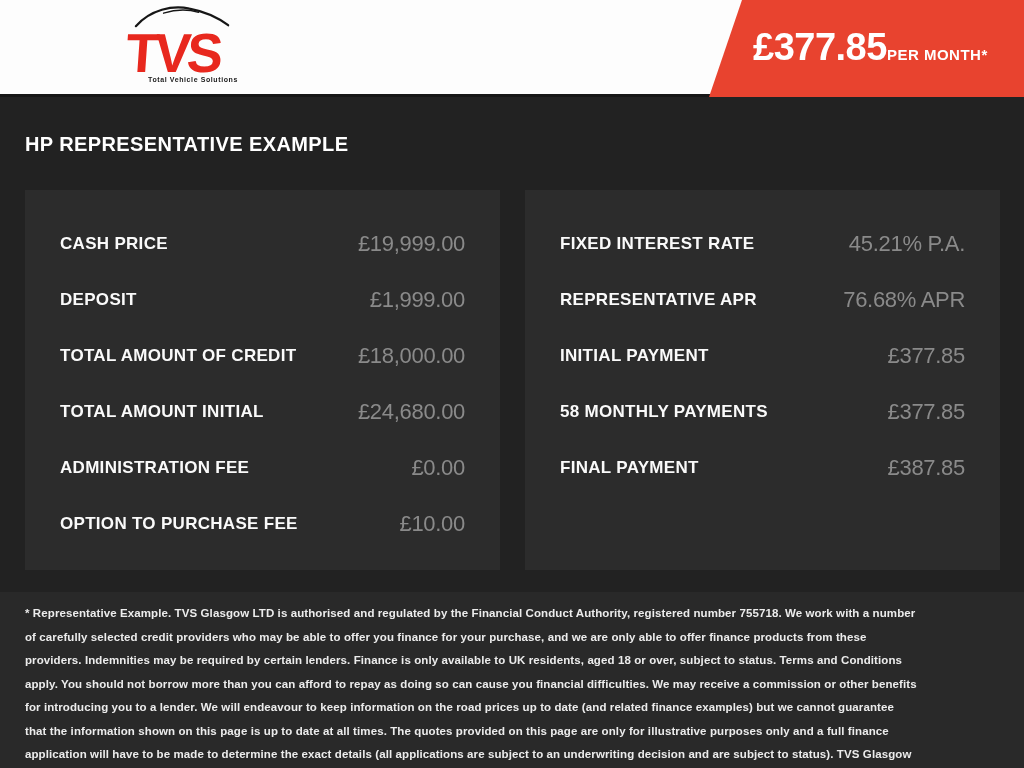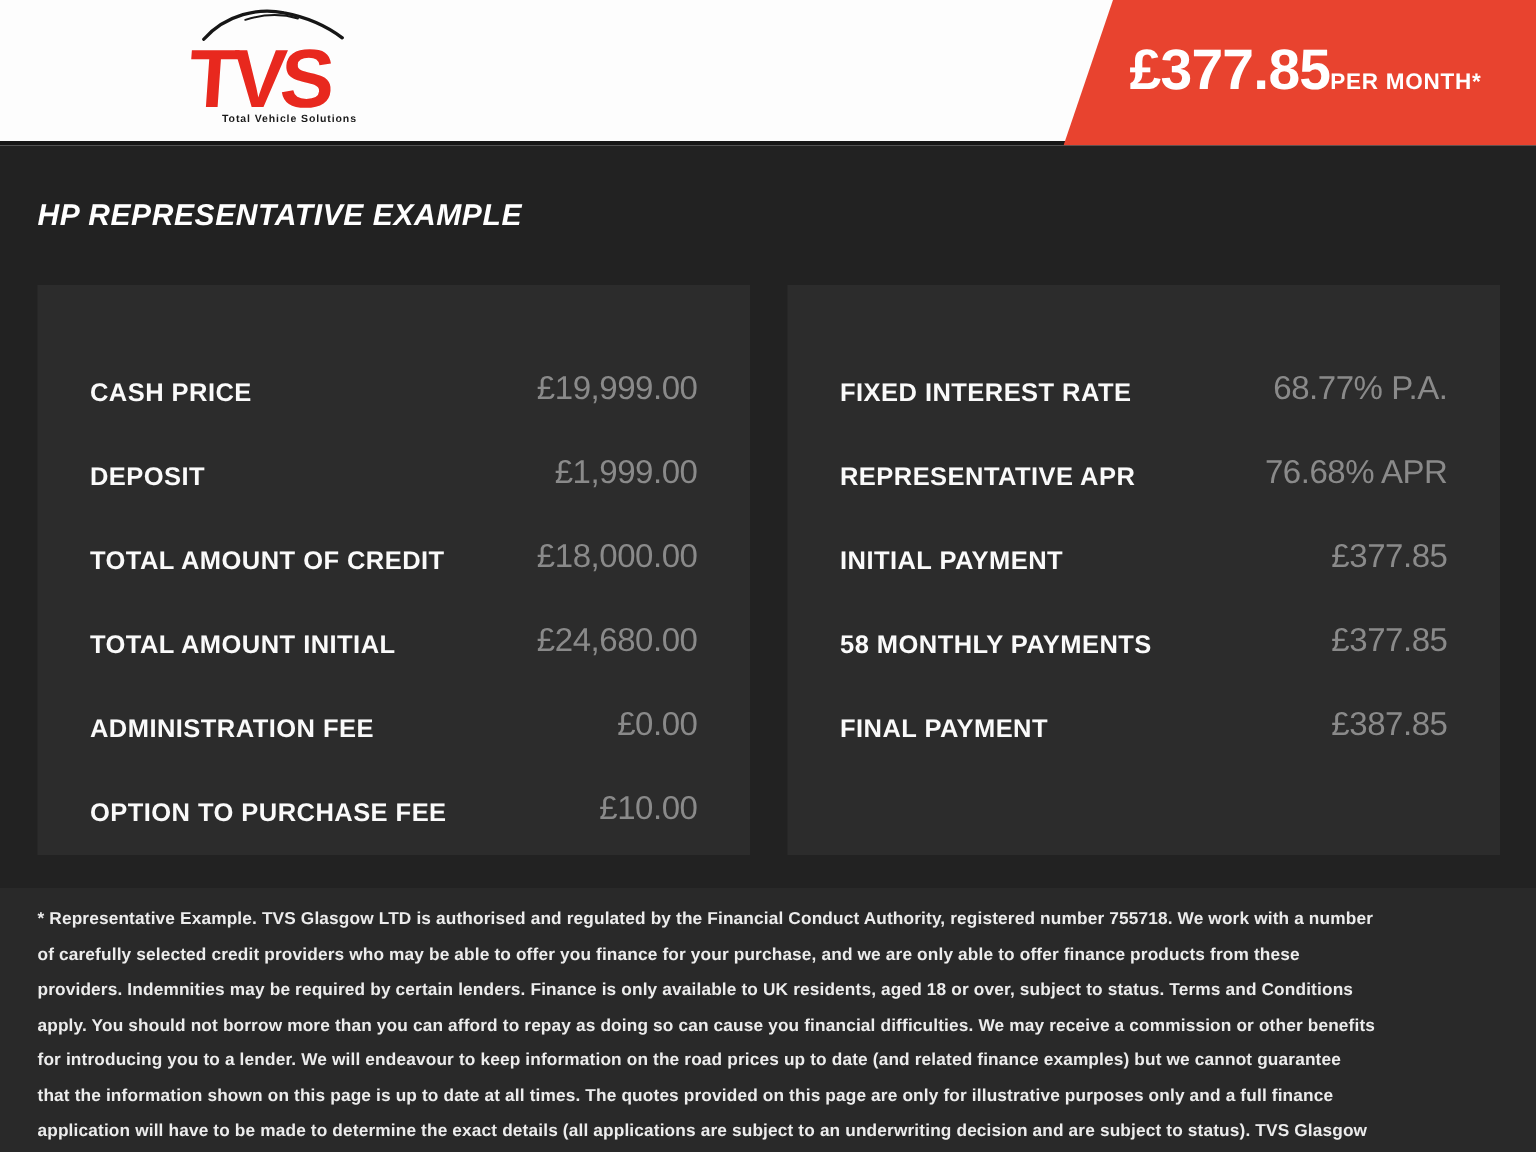--- a/index.html
+++ b/index.html
@@ -39,34 +39,34 @@
     display:flex; align-items:baseline;
     padding-left:53px; padding-top:27px;
     color:#ffffff;
   }
   .price-amount { font-size:38px; font-weight:700; letter-spacing:-0.5px; line-height:40px; }
   .price-period { font-size:15px; font-weight:700; letter-spacing:0.5px; }
 
   
   .page-title {
     position:absolute; left:25px; top:133px;
-    font-size:20px; font-weight:700; color:#ffffff; letter-spacing:0.4px;font-style:italic;
+    font-size:20px; font-weight:700; color:#ffffff; letter-spacing:0.4px;
   }
 
   .panels {
     position:absolute; left:25px; top:190px; width:975px; height:380px;
     display:flex; gap:25px;
   }
   .panel {
     flex:1; background:#2c2c2c;
     padding:26px 35px 18px 35px;
     display:flex; flex-direction:column;
   }
   .finance-row {
-    height:56px; display:flex; align-items:flex-end; justify-content:space-between;
+    height:56px; display:flex; align-items:center; justify-content:space-between;
   }
   .finance-label {
     font-size:17px; font-weight:700; color:#fafafa; letter-spacing:0.3px;
     white-space:nowrap;
   }
   .finance-value {
     font-size:22px; font-weight:400; color:#8a8a8a; letter-spacing:-0.3px;
     white-space:nowrap;
   }
 
@@ -128,21 +128,21 @@
     </div>
     <div class="finance-row">
       <span class="finance-label">OPTION TO PURCHASE FEE</span>
       <span class="finance-value">£10.00</span>
     </div>
   </div>
 
   <div class="panel">
     <div class="finance-row">
       <span class="finance-label">FIXED INTEREST RATE</span>
-      <span class="finance-value">68.77% P.A.</span>
+      <span class="finance-value">45.21% P.A.</span>
     </div>
     <div class="finance-row">
       <span class="finance-label">REPRESENTATIVE APR</span>
       <span class="finance-value">76.68% APR</span>
     </div>
     <div class="finance-row">
       <span class="finance-label">INITIAL PAYMENT</span>
       <span class="finance-value">£377.85</span>
     </div>
     <div class="finance-row">

